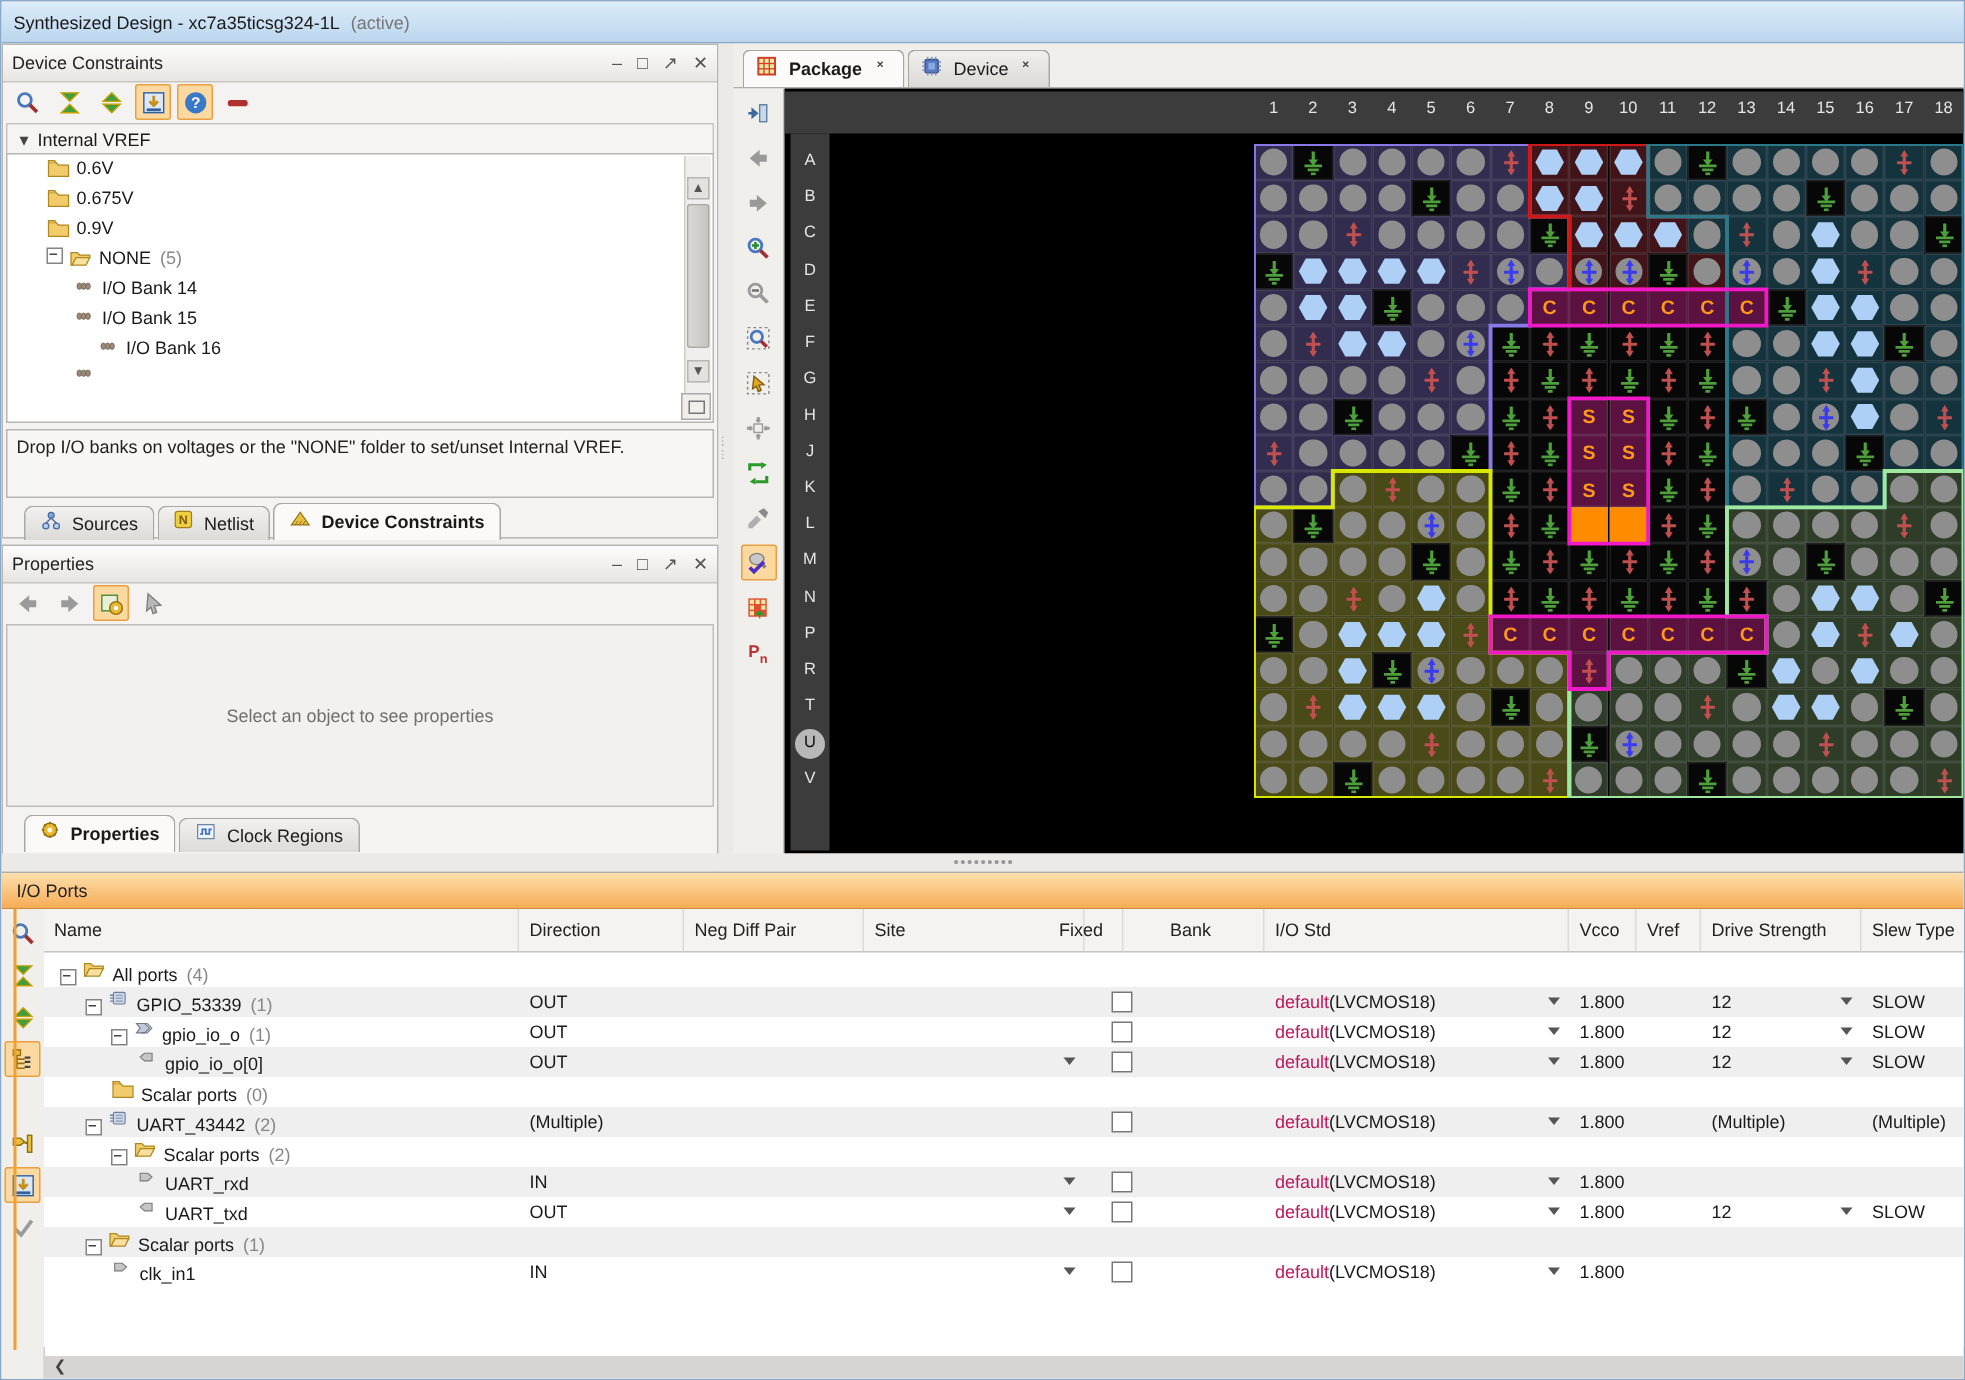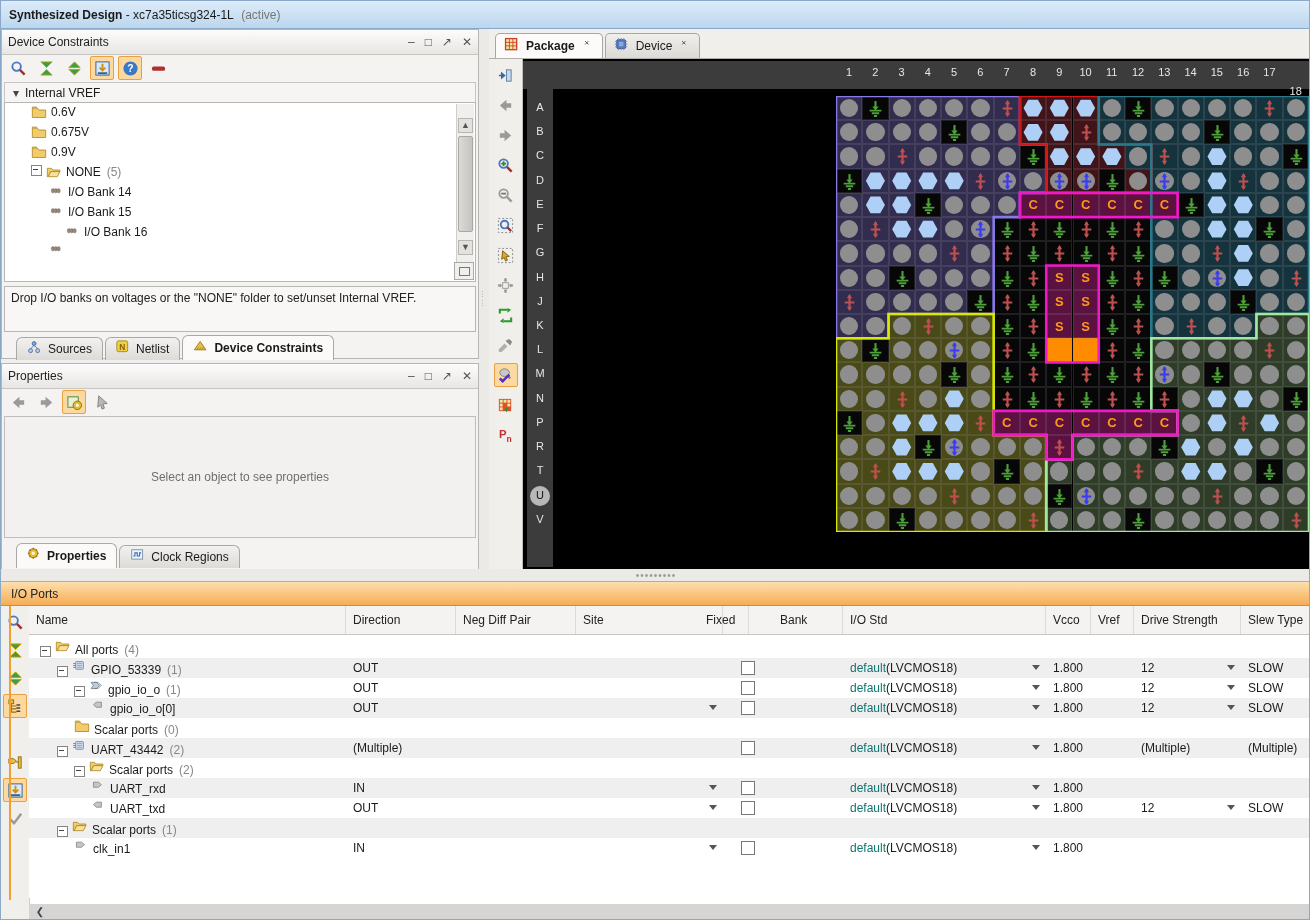--- a/index.html
+++ b/index.html
@@ -4,21 +4,21 @@
 <style>
   html,body{margin:0;padding:0;background:#e8e6e3;}
   #app{position:relative;width:1310px;height:920px;overflow:hidden;
        font-family:"Liberation Sans","DejaVu Sans",sans-serif;font-size:12px;color:#1a1a1a;
        background:#f0efed;border:1px solid #8aa8c8;box-sizing:border-box;}
   .abs{position:absolute;}
   
   .titlebar{left:0;top:0;width:1310px;height:28px;
     background:linear-gradient(#dcecfa,#bcd6ee);border-bottom:1px solid #89a8c8;
     display:flex;align-items:center;padding-left:8px;box-sizing:border-box;}
-  .titlebar b{font-weight:bold;}
+  .titlebar b{font-weight:normal;}
   .titlebar .status{color:#777;margin-left:4px;}
   
   .panel{background:#f4f3f1;border:1px solid #b8b6b2;box-sizing:border-box;}
   .panel-header{height:24px;display:flex;align-items:center;padding:0 6px;
     background:linear-gradient(#fcfcfc,#e8e6e2);border-bottom:1px solid #c8c6c2;}
   .panel-title{flex:1;color:#222;}
   .winbtns{display:flex;gap:10px;color:#555;font-size:12px;}
   .winbtns span{cursor:default;line-height:12px;}
   .toolbar{display:flex;align-items:center;gap:4px;padding:2px 4px;height:26px;box-sizing:border-box;}
   .tbtn{width:22px;height:22px;display:flex;align-items:center;justify-content:center;border:1px solid transparent;border-radius:2px;}
@@ -92,21 +92,21 @@
   .io-hdr{position:absolute;left:0;top:0;height:28px;width:1282px;background:#f4f3f1;border-bottom:1px solid #c8c6c2;}
   .io-hdr .hcell{position:absolute;top:0;height:28px;display:flex;align-items:center;padding-left:7px;
     box-sizing:border-box;border-right:1px solid #dddbd8;color:#222;}
   .io-row{position:absolute;left:0;height:20px;width:1282px;display:flex;align-items:center;}
   .io-row.alt{background:#efefef;}
   .io-cell{position:absolute;height:20px;display:flex;align-items:center;padding-left:7px;box-sizing:border-box;white-space:nowrap;}
   .io-name{display:flex;align-items:flex-end;gap:4px;}
   .io-name .cnt{color:#888;margin-left:2px;}
   .ddarrow{position:absolute;right:6px;top:7px;width:0;height:0;border-left:4px solid transparent;border-right:4px solid transparent;border-top:5px solid #555;}
   .chk{width:12px;height:12px;border:1px solid #777;background:#fff;}
-  .iostd-def{color:#0f766e;}
+  .iostd-def{color:#be185d;}
   .io-scroll{position:absolute;left:28px;top:322px;width:1282px;height:16px;background:#d6d5d3;}
   .io-scroll .larr{position:absolute;left:4px;top:1px;width:14px;height:14px;color:#444;font-size:10px;text-align:center;line-height:14px;}
   .small-box{position:absolute;width:18px;height:16px;border:1px solid #aaa;background:#f0efec;display:flex;align-items:center;justify-content:center;}
   .small-box i{display:block;width:9px;height:7px;border:1px solid #777;}
 </style>
 </head>
 <body>
 
 <div id="app">
 
@@ -1876,21 +1876,21 @@
       <span class="pkg-num" style="left: 496.944px;">8</span>
       <span class="pkg-num" style="left: 523.222px;">9</span>
       <span class="pkg-num" style="left: 549.5px;">10</span>
       <span class="pkg-num" style="left: 575.778px;">11</span>
       <span class="pkg-num" style="left: 602.056px;">12</span>
       <span class="pkg-num" style="left: 628.333px;">13</span>
       <span class="pkg-num" style="left: 654.611px;">14</span>
       <span class="pkg-num" style="left: 680.889px;">15</span>
       <span class="pkg-num" style="left: 707.167px;">16</span>
       <span class="pkg-num" style="left: 733.444px;">17</span>
-      <span class="pkg-num" style="left: 759.722px; margin-top: 19px;">18</span>
+      <span class="pkg-num" style="left: 759.722px;">18</span>
       <span class="pkg-letter" style="top: 42px; left: 4px;">A</span>
       <span class="pkg-letter" style="top: 66.2222px; left: 4px;">B</span>
       <span class="pkg-letter" style="top: 90.4444px; left: 4px;">C</span>
       <span class="pkg-letter" style="top: 114.667px; left: 4px;">D</span>
       <span class="pkg-letter" style="top: 138.889px; left: 4px;">E</span>
       <span class="pkg-letter" style="top: 163.111px; left: 4px;">F</span>
       <span class="pkg-letter" style="top: 187.333px; left: 4px;">G</span>
       <span class="pkg-letter" style="top: 211.556px; left: 4px;">H</span>
       <span class="pkg-letter" style="top: 235.778px; left: 4px;">J</span>
       <span class="pkg-letter" style="top: 260px; left: 4px;">K</span>

